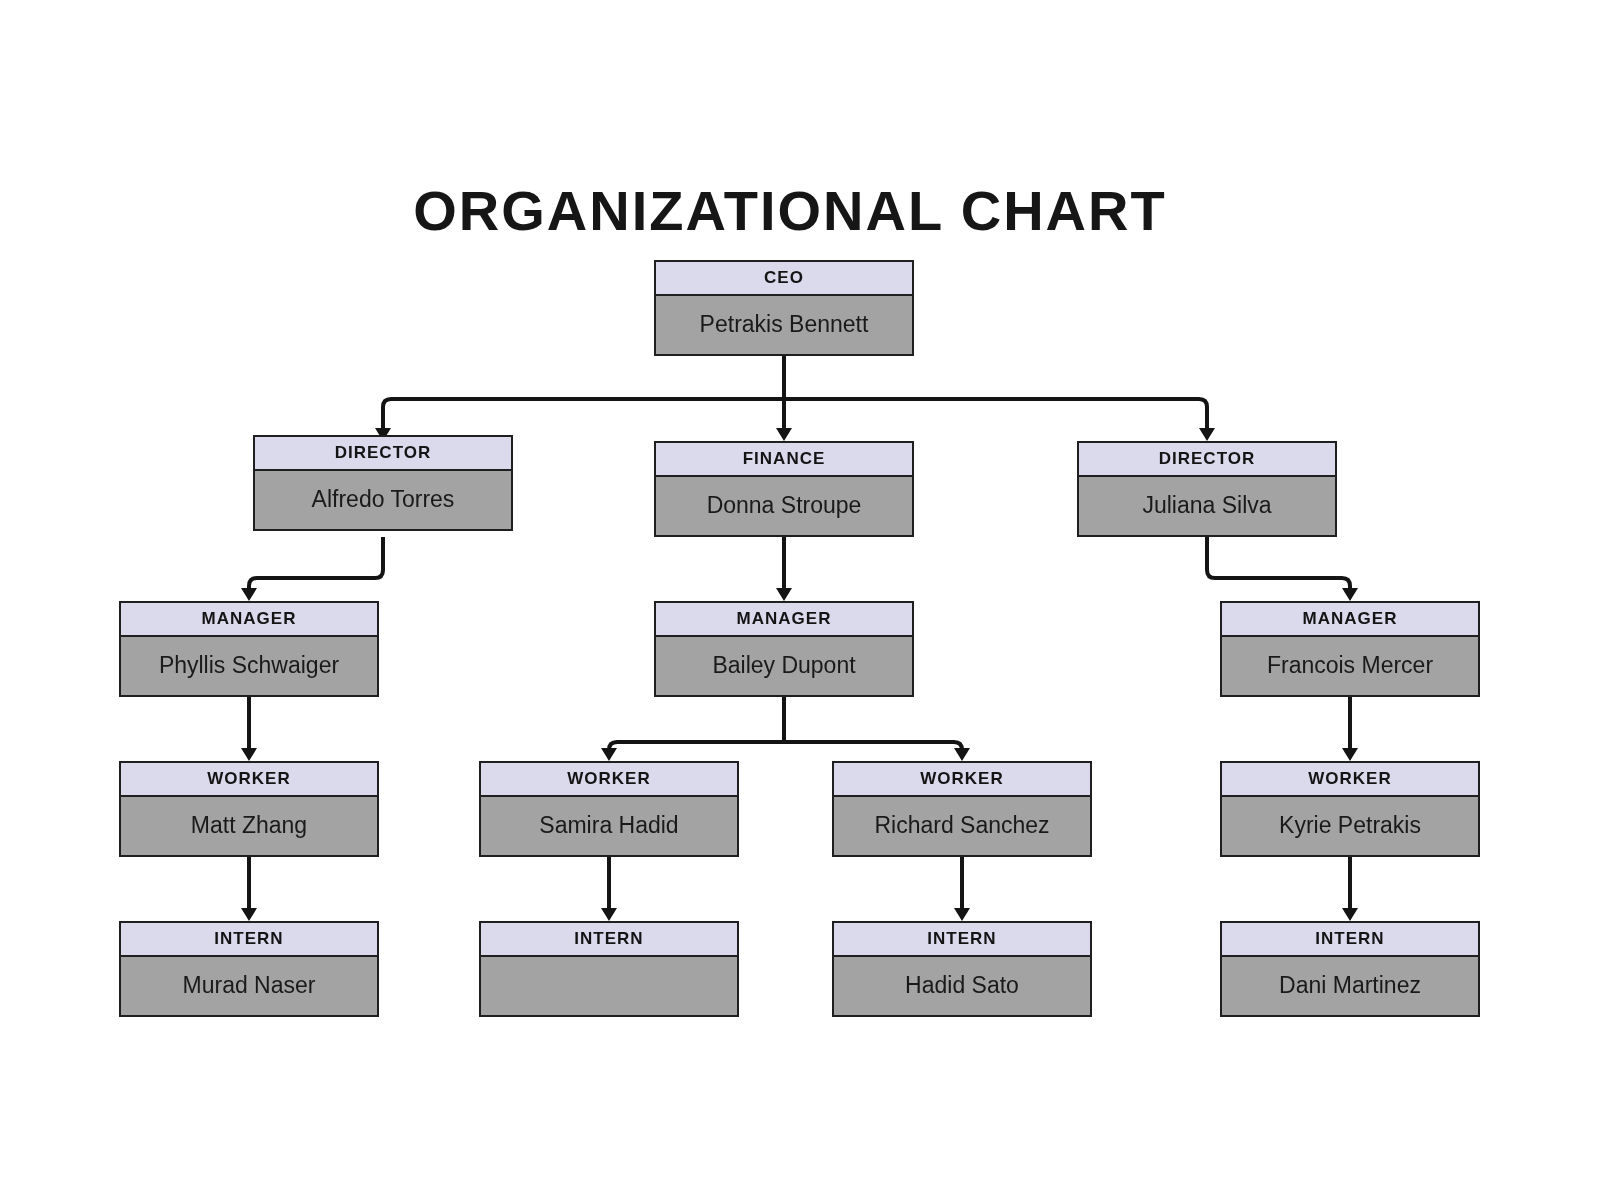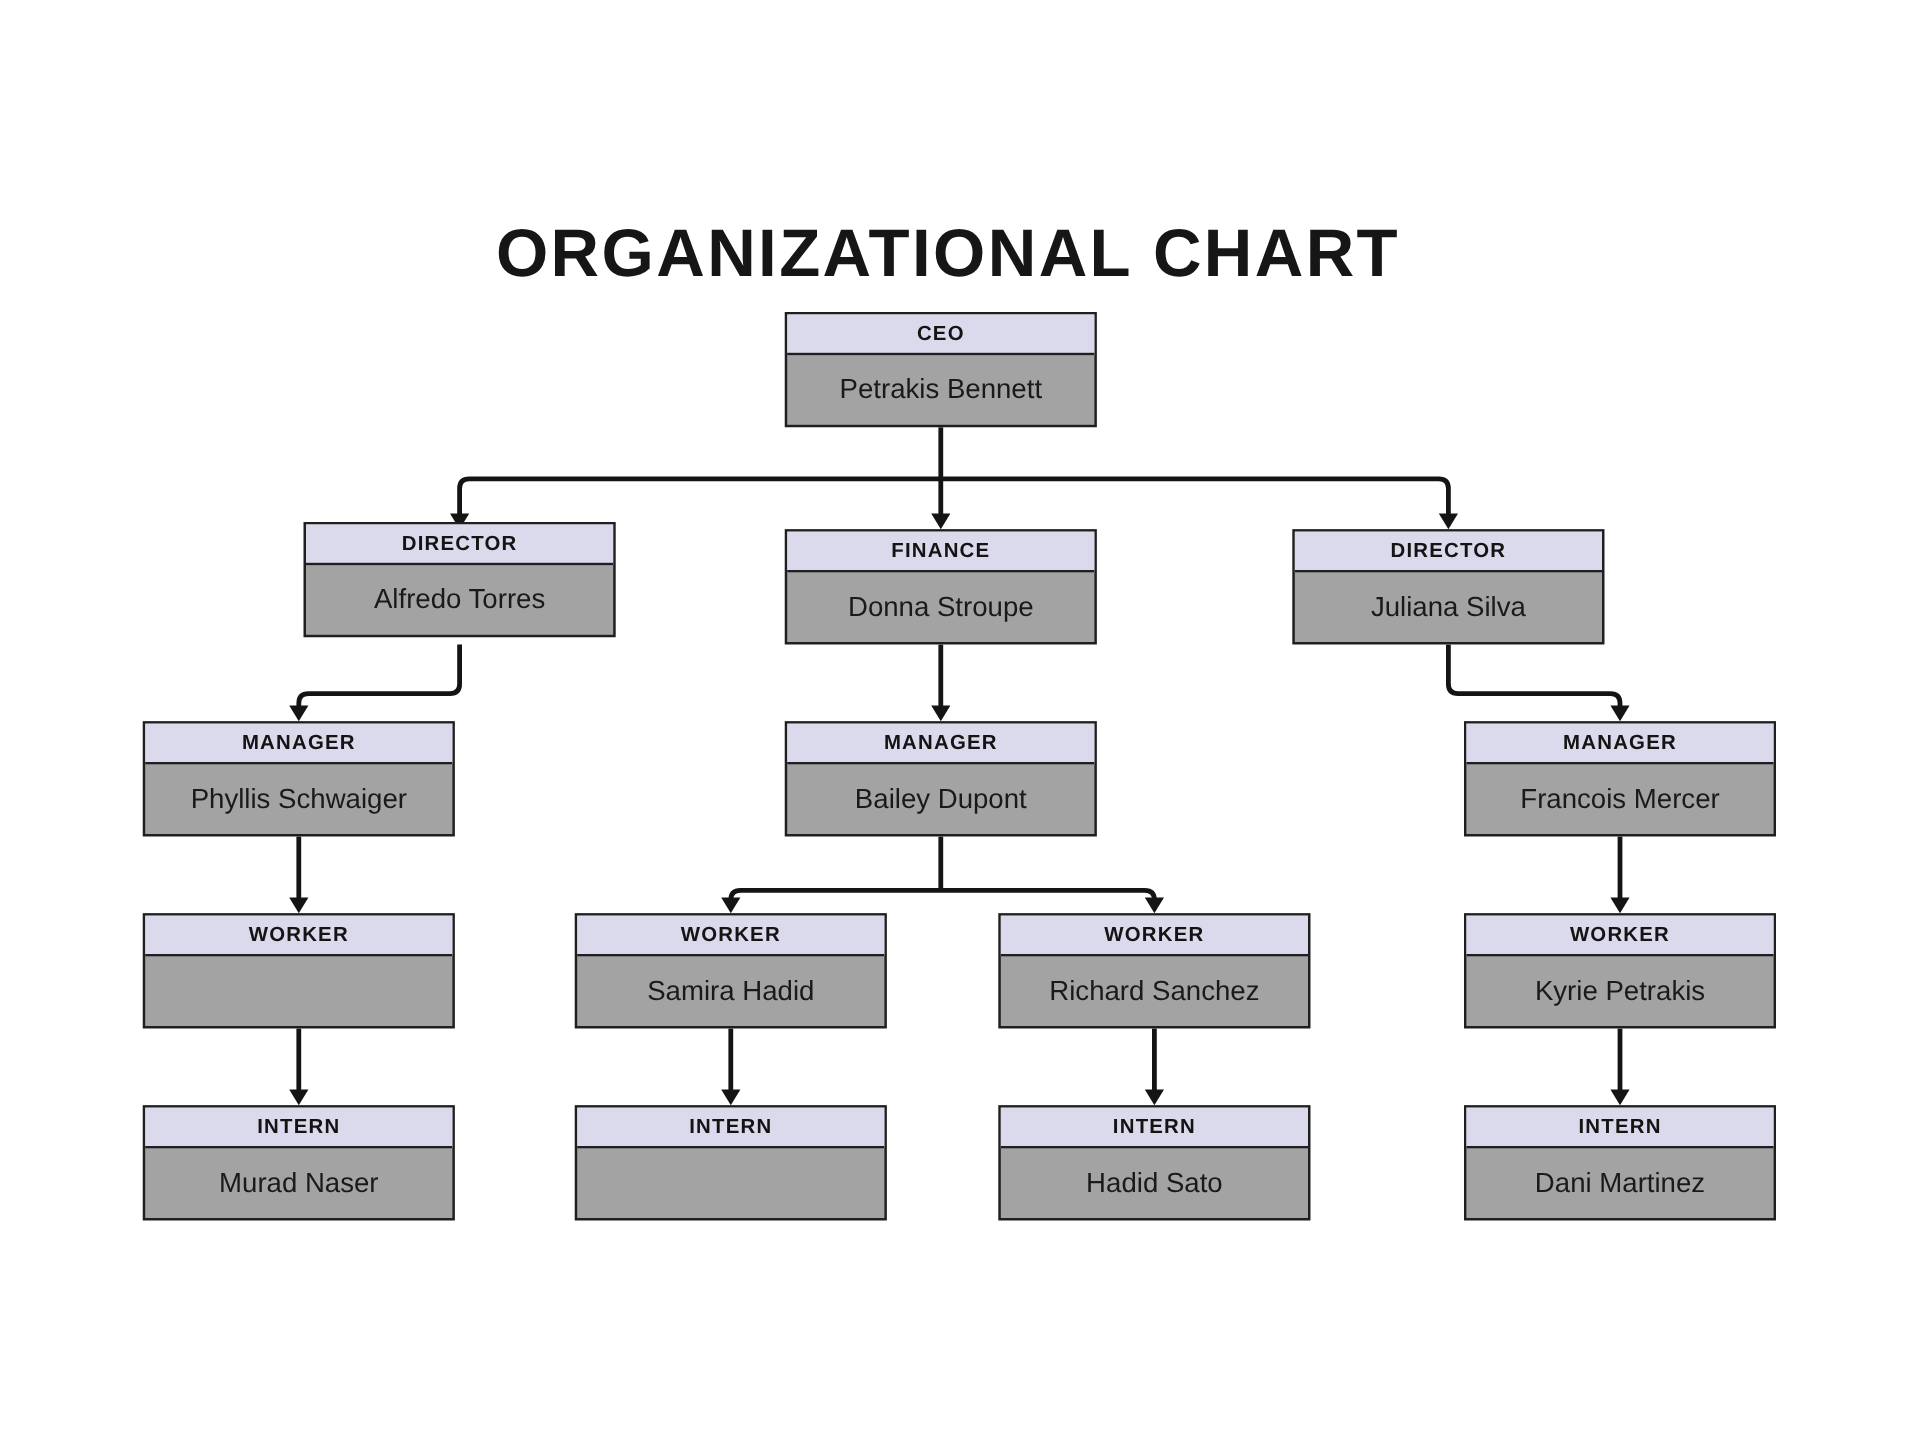--- a/index.html
+++ b/index.html
@@ -142,20 +142,21 @@
   <div class="node-header">MANAGER</div>
   <div class="node-body">Bailey Dupont</div>
 </div>
 <div class="node" style="left:1220px;top:601px">
   <div class="node-header">MANAGER</div>
   <div class="node-body">Francois Mercer</div>
 </div>
 
 <div class="node" style="left:119px;top:761px">
   <div class="node-header">WORKER</div>
+  <div class="node-body">Matt Zhang</div>
 </div>
 <div class="node" style="left:479px;top:761px">
   <div class="node-header">WORKER</div>
   <div class="node-body">Samira Hadid</div>
 </div>
 <div class="node" style="left:832px;top:761px">
   <div class="node-header">WORKER</div>
   <div class="node-body">Richard Sanchez</div>
 </div>
 <div class="node" style="left:1220px;top:761px">

